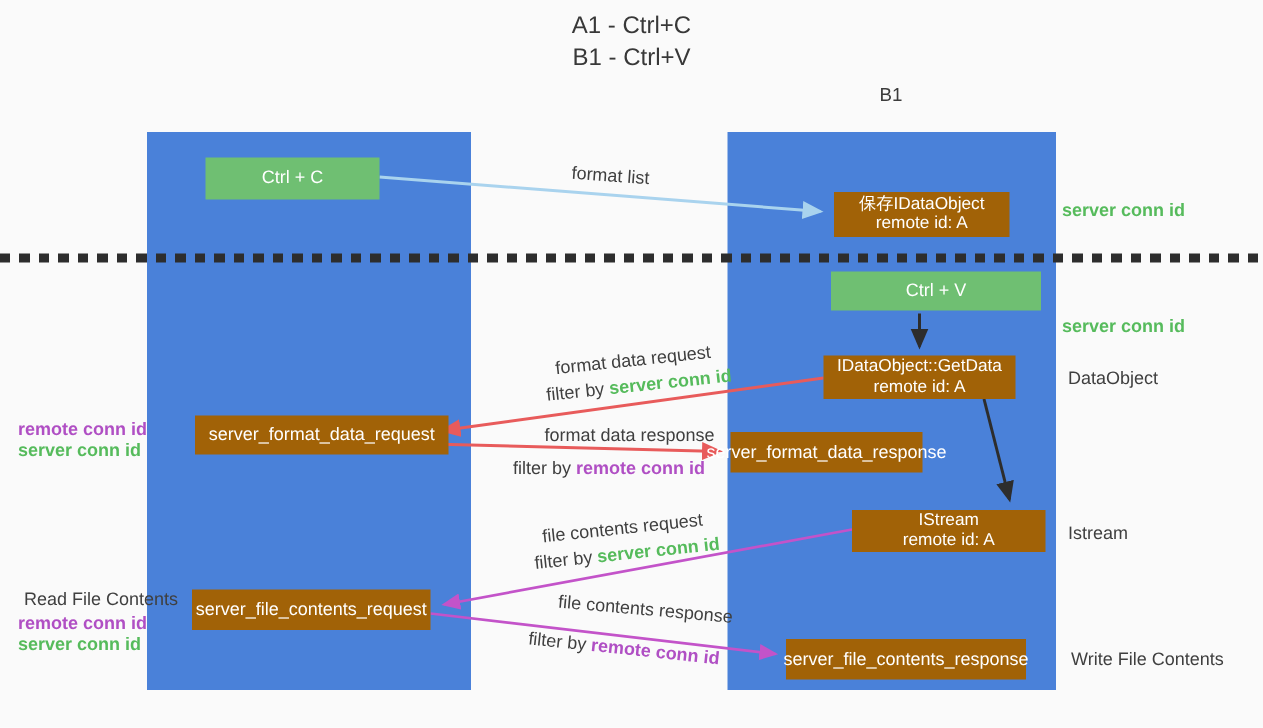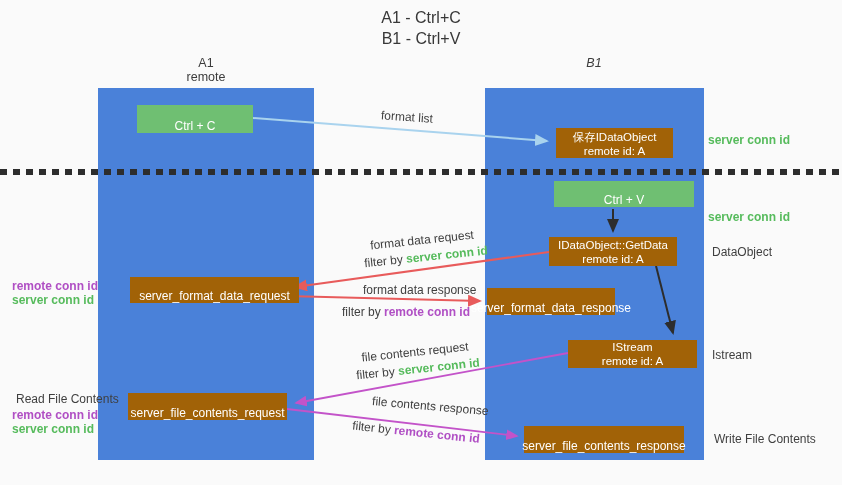--- a/index.html
+++ b/index.html
@@ -17,21 +17,21 @@
     position:absolute; width:120px; text-align:center;
     font-size:12.5px; line-height:14px; color:#3c3c3c; top:56px;
   }
   .lifeline { position:absolute; background:#4a81d9; }
   .divider {
     position:absolute; left:0; top:169px; width:842px; height:6px;
     background:repeating-linear-gradient(90deg,#2d2d2d 0px,#2d2d2d 7px,transparent 7px,transparent 13px);
   }
   .node {
     position:absolute; display:flex; flex-direction:column;
-    align-items:center; justify-content:flex-end;
+    align-items:center; justify-content:center;
     color:#ffffff; text-align:center; font-size:11.5px; line-height:13.5px;
   }
   .green-box  { background:#6fbf72; }
   .orange-box { background:#a16207; }
   .mono-label { font-size:12px; }
   .arrow-label {
     position:absolute; font-size:12px; color:#3f3f3f;
     white-space:nowrap; text-align:center;
   }
   .green-txt  { color:#56bb5c; font-weight:bold; }
@@ -44,25 +44,21 @@
 </head>
 <body>
 
 <div class="canvas">
 
   <div class="title">
     <div>A1 - Ctrl+C</div>
     <div>B1 - Ctrl+V</div>
   </div>
 
-  <div class="col-header" style="left:146px;">
-    <div>A1</div>
-    <div>remote</div>
-  </div>
-  <div class="col-header" style="left:534px;font-style:italic;">
+  <div class="col-header" style="left:534px;">
     <div>B1</div>
   </div>
 
   <div class="lifeline" style="left:98px;top:88px;width:216px;height:372px;"></div>
   <div class="lifeline" style="left:485px;top:88px;width:219px;height:372px;"></div>
 
   <div class="divider"></div>
 
   <svg class="arrows" width="842" height="485" viewBox="0 0 842 485">
     <defs>

